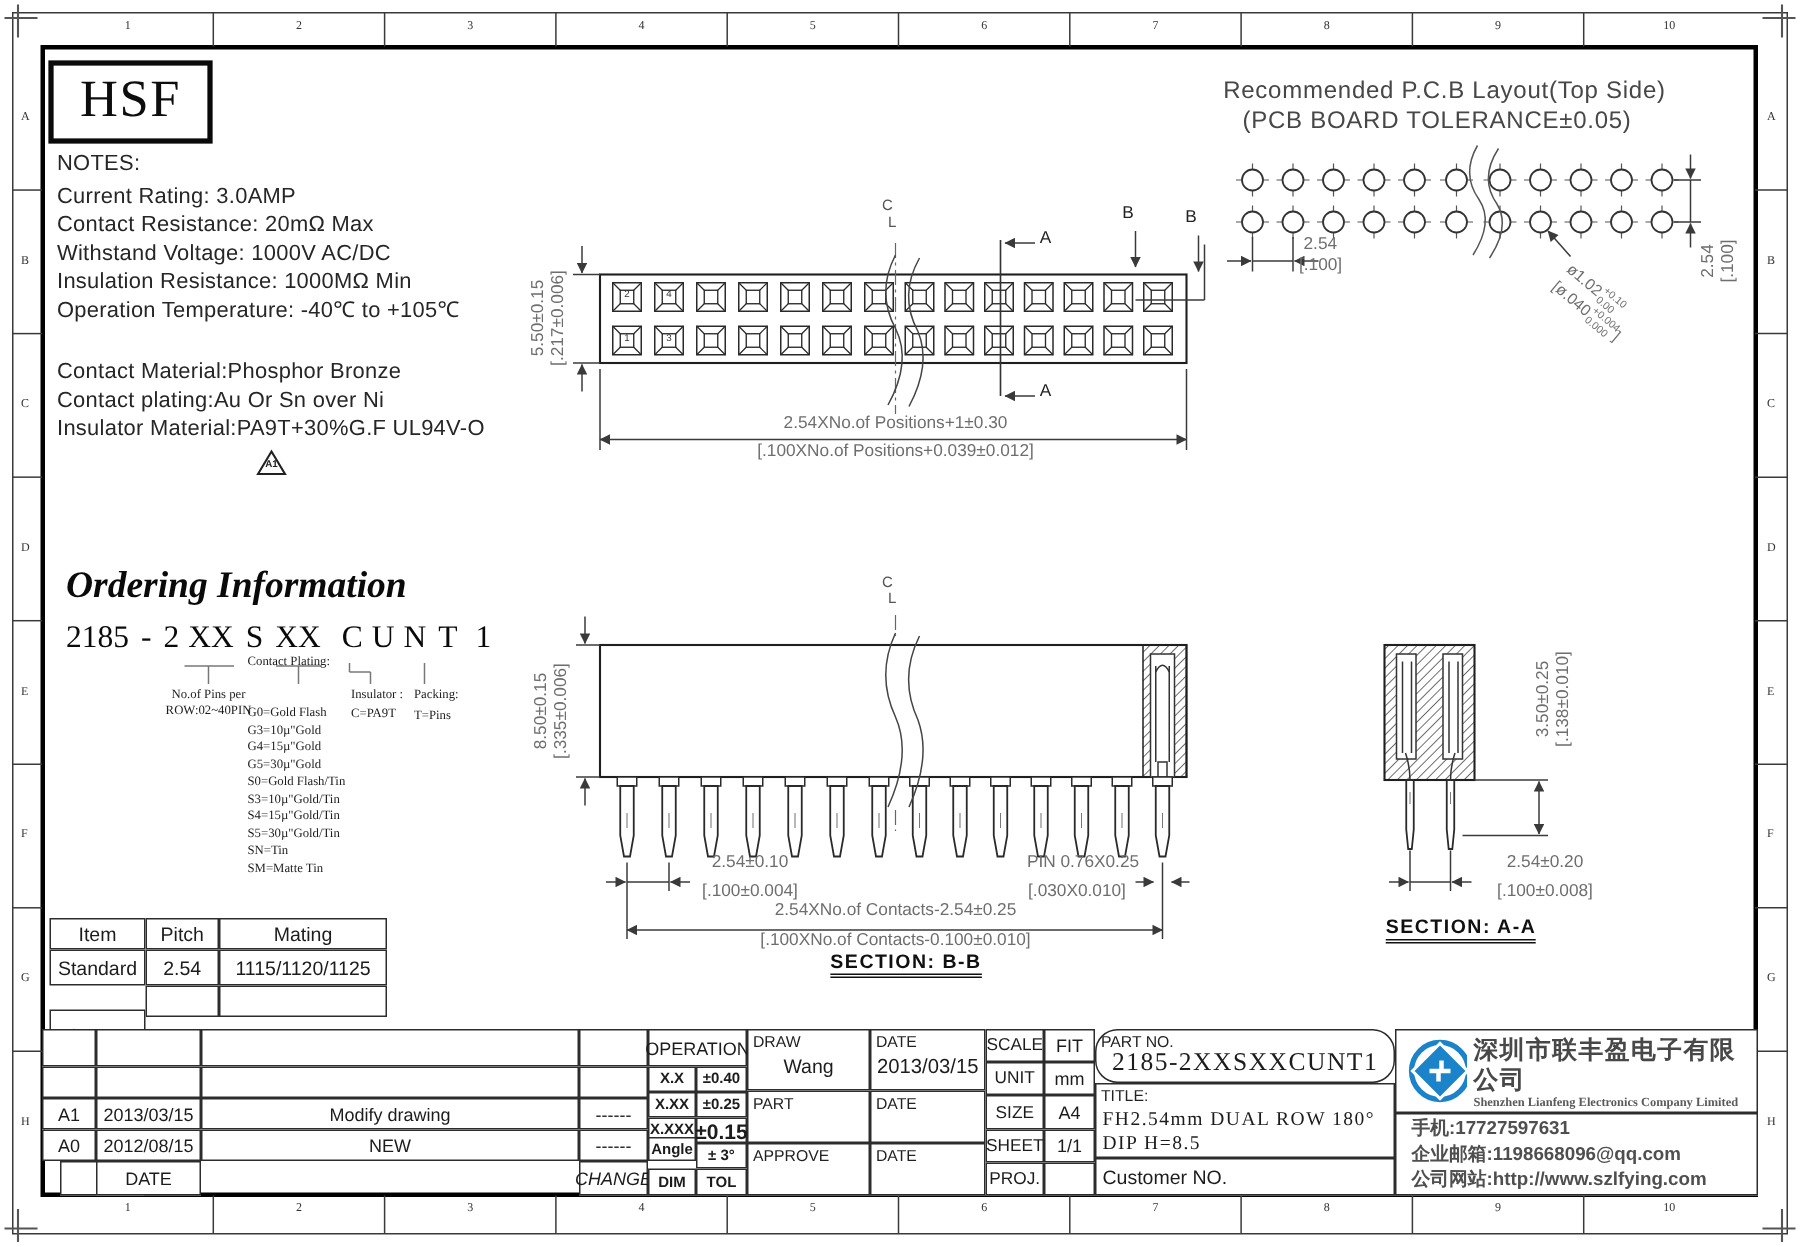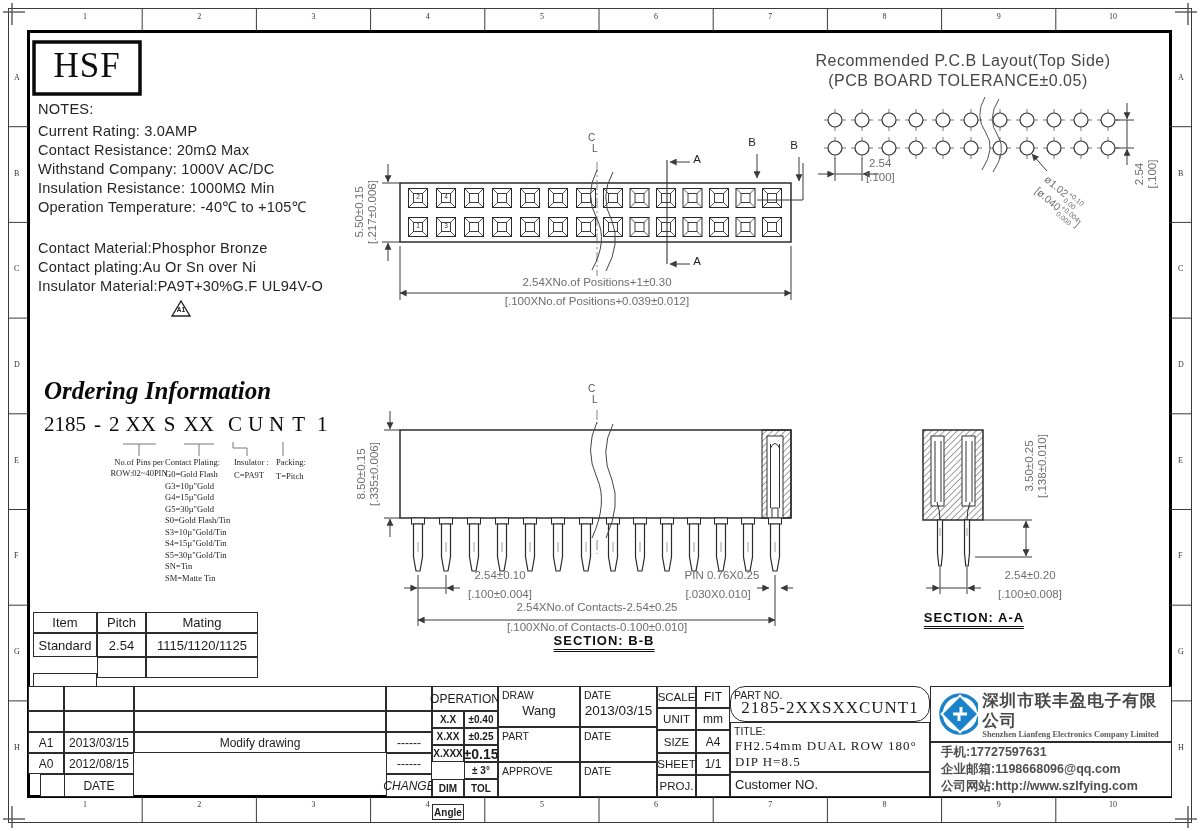--- a/index.html
+++ b/index.html
@@ -496,21 +496,21 @@
       <div class="t zl" style="left: 14px; top: 552.35px;">F</div>
       <div class="t zl" style="left: 1178px; top: 552.35px;">F</div>
       <div class="t zl" style="left: 14px; top: 648.05px;">G</div>
       <div class="t zl" style="left: 1178px; top: 648.05px;">G</div>
       <div class="t zl" style="left: 14px; top: 743.75px;">H</div>
       <div class="t zl" style="left: 1178px; top: 743.75px;">H</div>
       <div class="t logo c" style="left: 87px; top: 47px;">HSF</div>
       <div class="t nt" style="left: 38px; top: 101px;">NOTES:</div>
       <div class="t nt" style="left: 38px; top: 123px;">Current Rating: 3.0AMP</div>
       <div class="t nt" style="left: 38px; top: 142px;">Contact Resistance: 20mΩ Max</div>
-      <div class="t nt" style="left: 38px; top: 161px;">Withstand Company: 1000V AC/DC</div>
+      <div class="t nt" style="left: 38px; top: 161px;">Withstand Voltage: 1000V AC/DC</div>
       <div class="t nt" style="left: 38px; top: 180px;">Insulation Resistance: 1000MΩ Min</div>
       <div class="t nt" style="left: 38px; top: 199px;">Operation Temperature: -40℃ to +105℃</div>
       <div class="t nt" style="left: 38px; top: 240px;">Contact Material:Phosphor Bronze</div>
       <div class="t nt" style="left: 38px; top: 259px;">Contact plating:Au Or Sn over Ni</div>
       <div class="t nt" style="left: 38px; top: 278px;">Insulator Material:PA9T+30%G.F UL94V-O</div>
       <div class="t tri c" style="left: 181px; top: 306px;">A1</div>
       <div class="t pt c" style="left: 963px; top: 52px;">Recommended P.C.B Layout(Top Side)</div>
       <div class="t pt c" style="left: 958px; top: 72px;">(PCB BOARD TOLERANCE±0.05)</div>
       <div class="t dm" style="left: 869px; top: 157px;">2.54</div>
       <div class="t dm" style="left: 866px; top: 171px;">[.100]</div>
@@ -560,35 +560,35 @@
             <span>0.00</span>
           </span></div>
         <div><span>[ø.040</span><span class="stk">
             <span>+0.004</span>
             <span>0.000</span>
           </span><span>]</span></div>
       </div>
       <div class="t ot" style="left: 44px; top: 377px;">Ordering Information</div>
       <div class="t oa c" style="left: 139px; top: 458px;">No.of Pins per</div>
       <div class="t oa c" style="left: 139px; top: 469px;">ROW:02~40PIN</div>
-      <div class="t oa" style="left: 165px; top: 458px;">Contact Plating:</div>
+      <div class="t oa" style="left: 165px; top: 436px;">Contact Plating:</div>
       <div class="t oa" style="left: 165px; top: 470px;">G0=Gold Flash</div>
       <div class="t oa" style="left: 165px; top: 481.5px;">G3=10µ"Gold</div>
       <div class="t oa" style="left: 165px; top: 493px;">G4=15µ"Gold</div>
       <div class="t oa" style="left: 165px; top: 504.5px;">G5=30µ"Gold</div>
       <div class="t oa" style="left: 165px; top: 516px;">S0=Gold Flash/Tin</div>
       <div class="t oa" style="left: 165px; top: 527.5px;">S3=10µ"Gold/Tin</div>
       <div class="t oa" style="left: 165px; top: 539px;">S4=15µ"Gold/Tin</div>
       <div class="t oa" style="left: 165px; top: 550.5px;">S5=30µ"Gold/Tin</div>
       <div class="t oa" style="left: 165px; top: 562px;">SN=Tin</div>
       <div class="t oa" style="left: 165px; top: 573.5px;">SM=Matte Tin</div>
       <div class="t oa" style="left: 234px; top: 458px;">Insulator :</div>
       <div class="t oa" style="left: 234px; top: 471px;">C=PA9T</div>
       <div class="t oa" style="left: 276px; top: 458px;">Packing:</div>
-      <div class="t oa" style="left: 276px; top: 472px;">T=Pitch</div>
+      <div class="t oa" style="left: 276px; top: 472px;">T=Pins</div>
     </div>
   <div id="tblock">
       <div class="pcode">
         <span style="margin-left: 0px;">2185</span>
         <span style="margin-left: 8px;">-</span>
         <span style="margin-left: 8px;">2</span>
         <span style="margin-left: 6px;">XX</span>
         <span style="margin-left: 8px;">S</span>
         <span style="margin-left: 8px;">XX</span>
         <span style="margin-left: 14px;">C</span>
@@ -613,32 +613,33 @@
       <div class="cell " style="left: 28px; top: 711px; width: 36px; height: 21px;"></div>
       <div class="cell " style="left: 64px; top: 711px; width: 70px; height: 21px;"></div>
       <div class="cell " style="left: 134px; top: 711px; width: 252px; height: 21px;"></div>
       <div class="cell " style="left: 386px; top: 711px; width: 46px; height: 21px;"></div>
       <div class="cell " style="left: 28px; top: 732px; width: 36px; height: 21px;">A1</div>
       <div class="cell " style="left: 64px; top: 732px; width: 70px; height: 21px;">2013/03/15</div>
       <div class="cell " style="left: 134px; top: 732px; width: 252px; height: 21px;">Modify  drawing</div>
       <div class="cell " style="left: 386px; top: 732px; width: 46px; height: 21px;">------</div>
       <div class="cell " style="left: 28px; top: 753px; width: 36px; height: 21px;">A0</div>
       <div class="cell " style="left: 64px; top: 753px; width: 70px; height: 21px;">2012/08/15</div>
+      <div class="cell " style="left: 134px; top: 753px; width: 252px; height: 21px;">NEW</div>
       <div class="cell " style="left: 386px; top: 753px; width: 46px; height: 21px;">------</div>
       <div class="cell " style="left: 40px; top: 774px; width: 56px; height: 23px; padding-left: 40px;">REV</div>
       <div class="cell " style="left: 64px; top: 774px; width: 70px; height: 23px;">DATE</div>
       <div class="cell " style="left: 386px; top: 774px; width: 46px; height: 23px; font-style: italic;">CHANGE</div>
       <div class="cell " style="left: 432px; top: 686px; width: 66px; height: 25px;">OPERATION</div>
       <div class="cell " style="left: 432px; top: 711px; width: 32px; height: 17px; font-size: 10px; font-weight: bold;">X.X</div>
       <div class="cell " style="left: 464px; top: 711px; width: 34px; height: 17px; font-size: 10px; font-weight: bold;">±0.40</div>
       <div class="cell " style="left: 432px; top: 728px; width: 32px; height: 17px; font-size: 10px; font-weight: bold;">X.XX</div>
       <div class="cell " style="left: 464px; top: 728px; width: 34px; height: 17px; font-size: 10px; font-weight: bold;">±0.25</div>
       <div class="cell " style="left: 432px; top: 745px; width: 32px; height: 17px; font-size: 10px; font-weight: bold;">X.XXX</div>
       <div class="cell " style="left: 464px; top: 745px; width: 34px; height: 17px; font-size: 14px; font-weight: bold;">±0.15</div>
-      <div class="cell " style="left: 432px; top: 804px; width: 32px; height: 16px; font-size: 10px; font-weight: bold;">Angle</div>
+      <div class="cell " style="left: 432px; top: 758px; width: 32px; height: 16px; font-size: 10px; font-weight: bold;">Angle</div>
       <div class="cell " style="left: 464px; top: 762px; width: 34px; height: 17px; font-size: 10px; font-weight: bold;">± 3°</div>
       <div class="cell " style="left: 432px; top: 779px; width: 32px; height: 18px; font-size: 10px; font-weight: bold;">DIM</div>
       <div class="cell " style="left: 464px; top: 779px; width: 34px; height: 18px; font-size: 10px; font-weight: bold;">TOL</div>
       <div class="cell " style="left: 498px; top: 686px; width: 82px; height: 41px; font-size: 13px;">
         <div class="lab">DRAW</div>
         <div class="val ">Wang</div>
       </div>
       <div class="cell " style="left: 580px; top: 686px; width: 77px; height: 41px; font-size: 13.5px;">
         <div class="lab">DATE</div>
         <div class="val ">2013/03/15</div>

